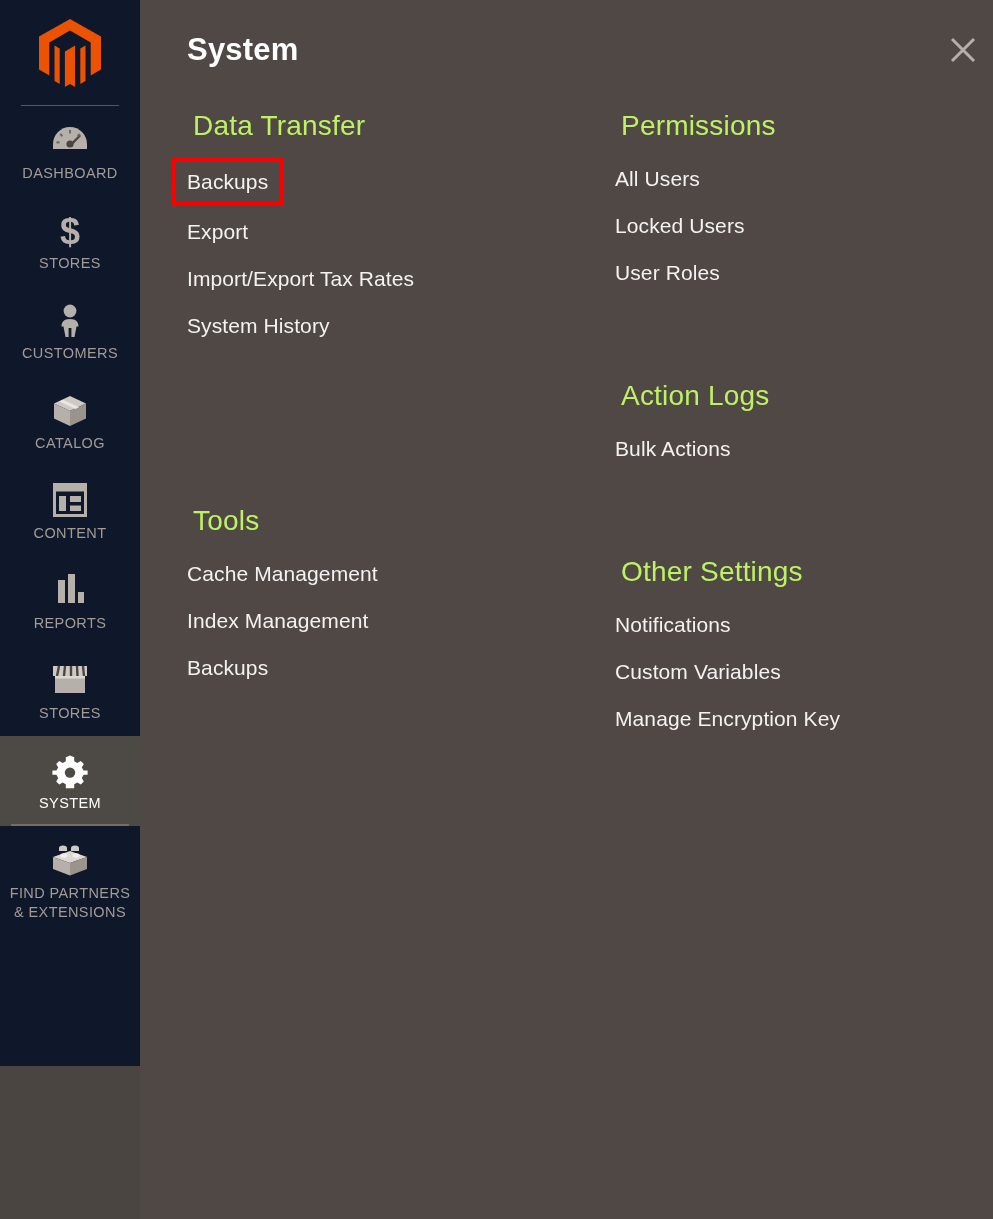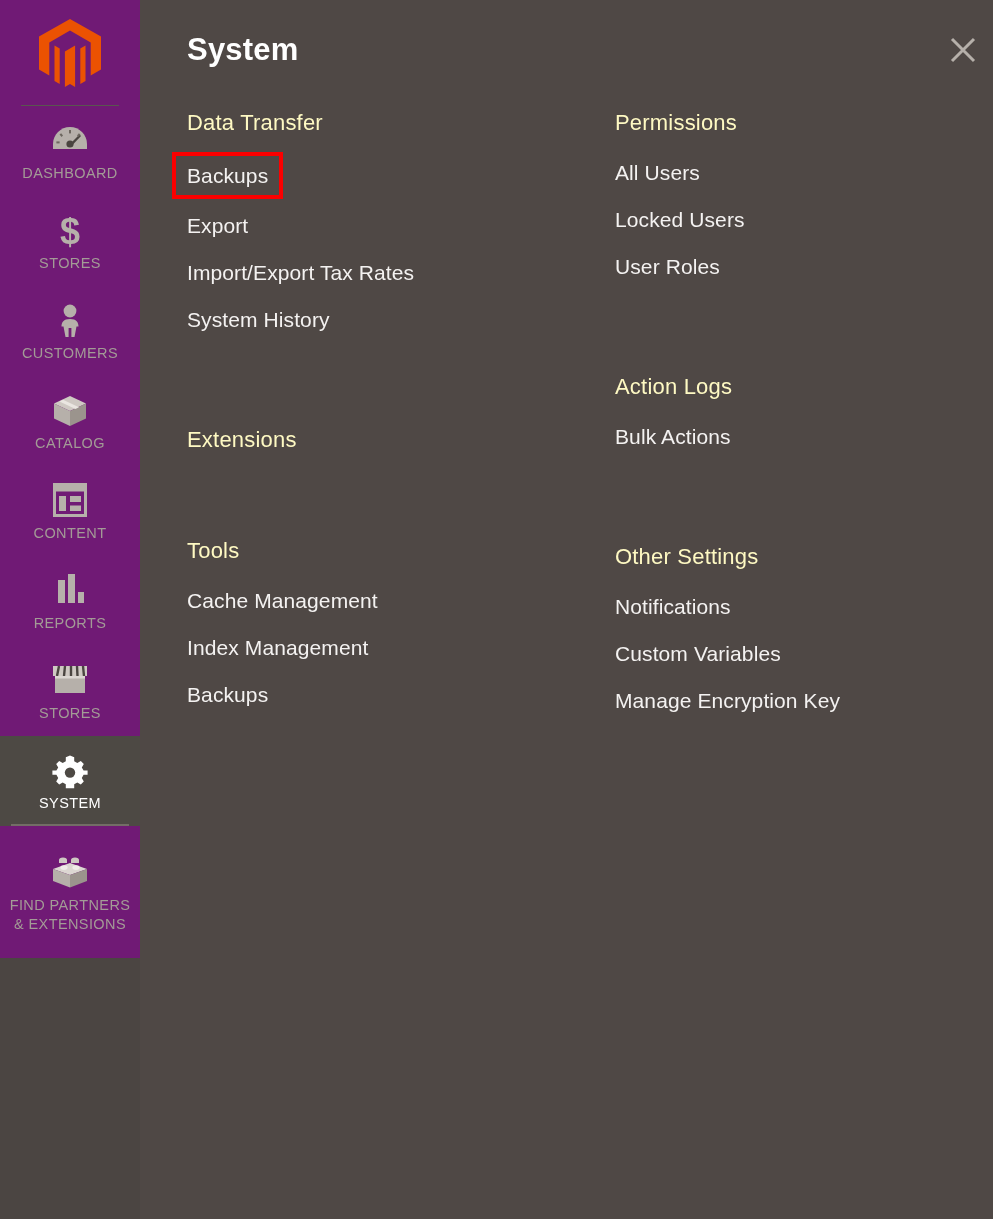--- a/index.html
+++ b/index.html
@@ -15,22 +15,22 @@
   #app {
     position: relative;
     width: 993px;
     height: 1219px;
     display: flex;
   }
 
   
   #sidebar {
     width: 140px;
-    height: 958px;
-    background: #701a75;
+    height: 1066px;
+    background: #0f172a;
     flex: 0 0 140px;
     position: relative;
     overflow: hidden;
   }
 
   .logo-wrap {
     height: 105px;
     display: flex;
     align-items: center;
     justify-content: center;
@@ -76,21 +76,21 @@
   .nav-item.active::after {
     content: "";
     position: absolute;
     left: 11px;
     right: 11px;
     bottom: 0;
     height: 2px;
     background: #736d66;
   }
 
-  .nav-item.partners { padding-top: 28px; }
+  .nav-item.partners { padding-top: 16px; }
   .nav-item.partners .lbl { line-height: 19px; }
 
   
   #panel {
     flex: 1 1 auto;
     height: 1219px;
     background: #4f4845;
     position: relative;
   }
 
@@ -129,25 +129,26 @@
     padding-left: 47px;
     padding-right: 20px;
   }
 
   .col { width: 428px; flex: 0 0 428px; }
   .col.right { width: 380px; flex: 0 0 380px; }
 
   .group { margin-bottom: 0; }
 
   .group-title {
-    font-size: 22px;
-    color: #fef9c3;
+    font-size: 28px;
+    color: #bef264;
     font-weight: normal;
     letter-spacing: 0.2px;
     padding-bottom: 13px;
+    margin-left: 6px;
   }
 
   .group-links { padding-bottom: 26px; }
 
   .link {
     display: inline-block;
     font-size: 21px;
     color: #f4f2f1;
     text-decoration: none;
     line-height: 25px;
@@ -335,21 +336,20 @@
             </div>
             <div class="link-row">
               <a class="link">System History</a>
             </div>
           </div>
         </div>
 
         <div class="gap-md"></div>
 
         <div class="group">
-          <div class="group-title">Extensions</div>
         </div>
 
         <div class="gap-lg"></div>
 
         <div class="group">
           <div class="group-title">Tools</div>
           <div class="group-links">
             <div class="link-row">
               <a class="link">Cache Management</a>
             </div>

